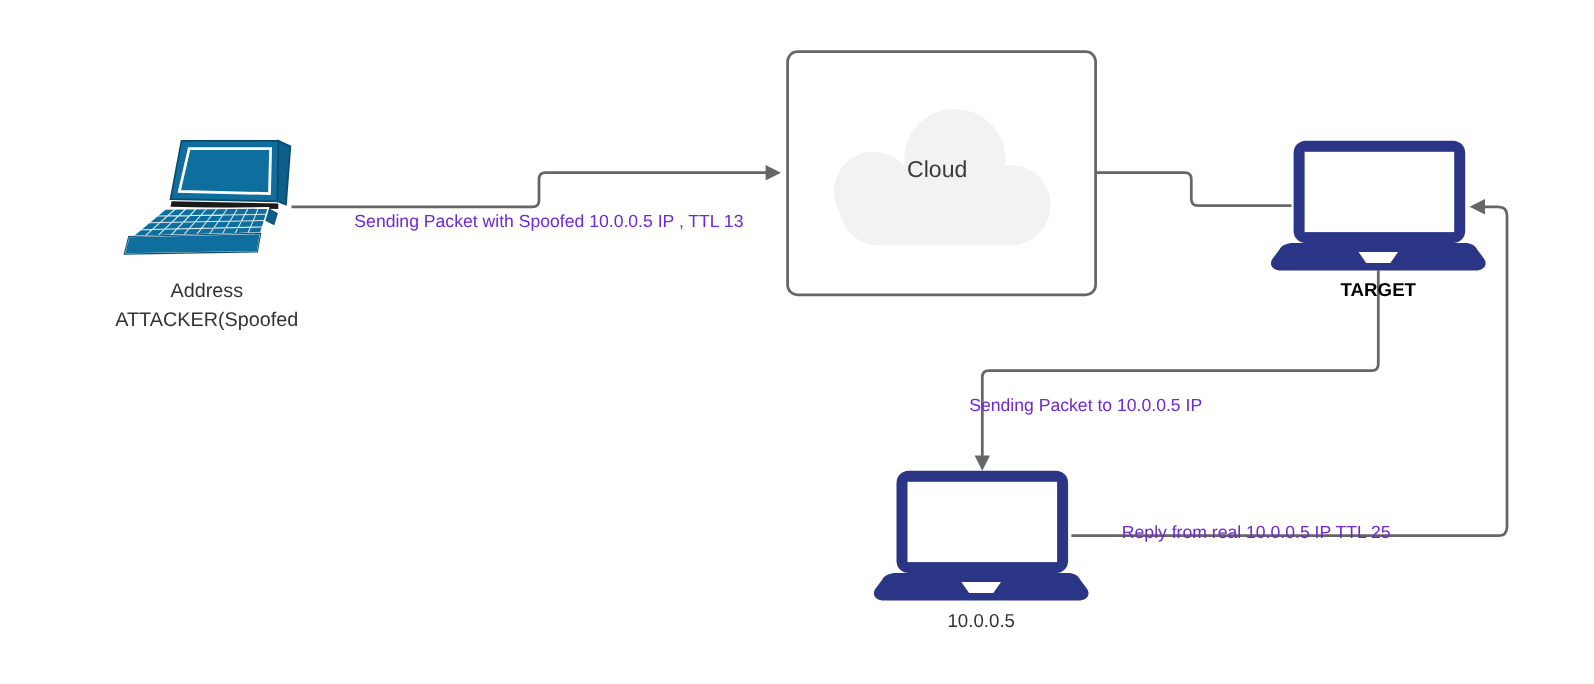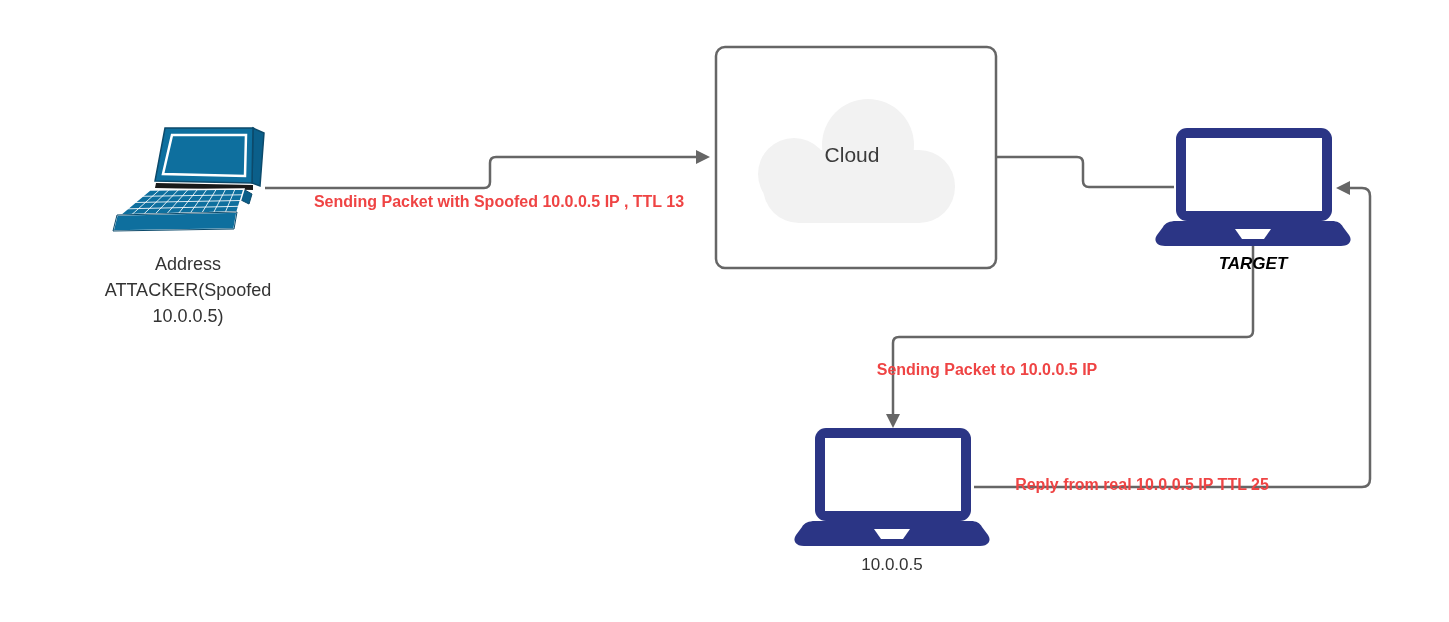--- a/index.html
+++ b/index.html
@@ -10,28 +10,28 @@
     font-family:"Liberation Sans", sans-serif;
     overflow:hidden;
   }
   .canvas svg{position:absolute;left:0;top:0;}
   .label{position:absolute;white-space:nowrap;}
   .node-label{
     font-size:18px;line-height:26px;color:#333333;
     text-align:center;transform:translateX(-50%);
   }
   .edge-label{
-    font-size:16px;font-weight:bold;color:#ef4444;
+    font-size:16px;font-weight:normal;color:#6d28d9;
   }
   .edge-label.centered{transform:translate(-50%,-50%);}
   .cloud-label{
     font-size:21px;color:#3b3b3b;transform:translate(-50%,-50%);
   }
   .target-label{
-    font-size:17px;font-weight:bold;font-style:italic;color:#000000;
+    font-size:17px;font-weight:bold;color:#000000;
     transform:translate(-50%,-50%);
   }
   .host-label{
     font-size:17px;color:#333333;transform:translate(-50%,-50%);
   }
 </style>
 </head>
 <body>
 
 <div class="canvas">
@@ -83,21 +83,20 @@
       <path d="M1176,221 L1332,221 C1337,221 1341,223 1343,227 L1349,235 C1353,241 1349,246 1341,246 L1165,246 C1157,246 1153,241 1157,235 L1163,227 C1165,223 1170,221 1176,221 Z" fill="#2b3585"></path>
       <path d="M1235,229 L1271,229 L1264,239 L1242,239 Z" fill="#ffffff"></path>
     </g>
 
     <use href="#front-laptop-group" xlink:href="#front-laptop-group" transform="translate(-361,300)"></use>
   </svg>
 
   <div class="label node-label" style="left:188px;top:251px;">
     <div>Address</div>
     <div>ATTACKER(Spoofed</div>
-    <div>10.0.0.5)</div>
   </div>
 
   <div class="label cloud-label" style="left:852px;top:155px;">Cloud</div>
 
   <div class="label target-label" style="left:1253px;top:264px;">TARGET</div>
 
   <div class="label host-label" style="left:892px;top:565px;">10.0.0.5</div>
 
   <div class="label edge-label" style="left:499px;top:193px;transform:translateX(-50%);">Sending Packet with Spoofed 10.0.0.5 IP , TTL 13</div>
 

